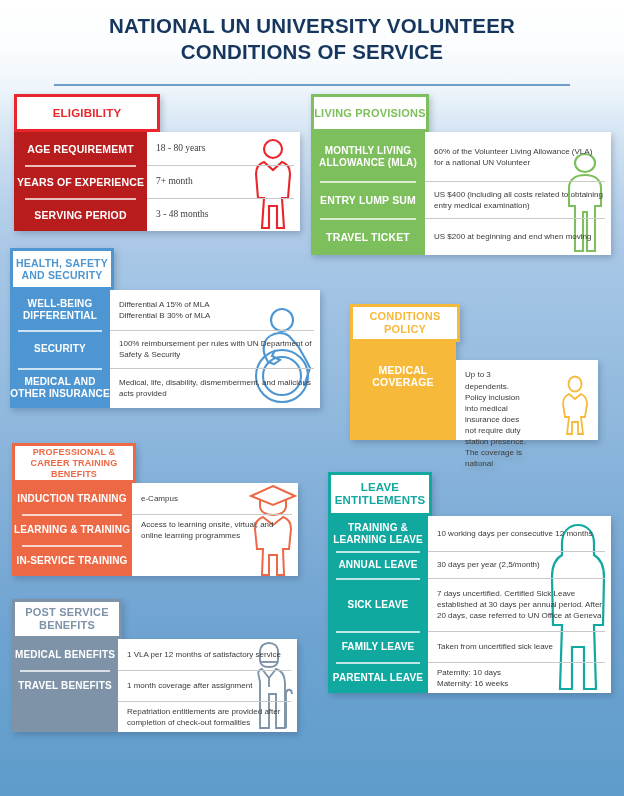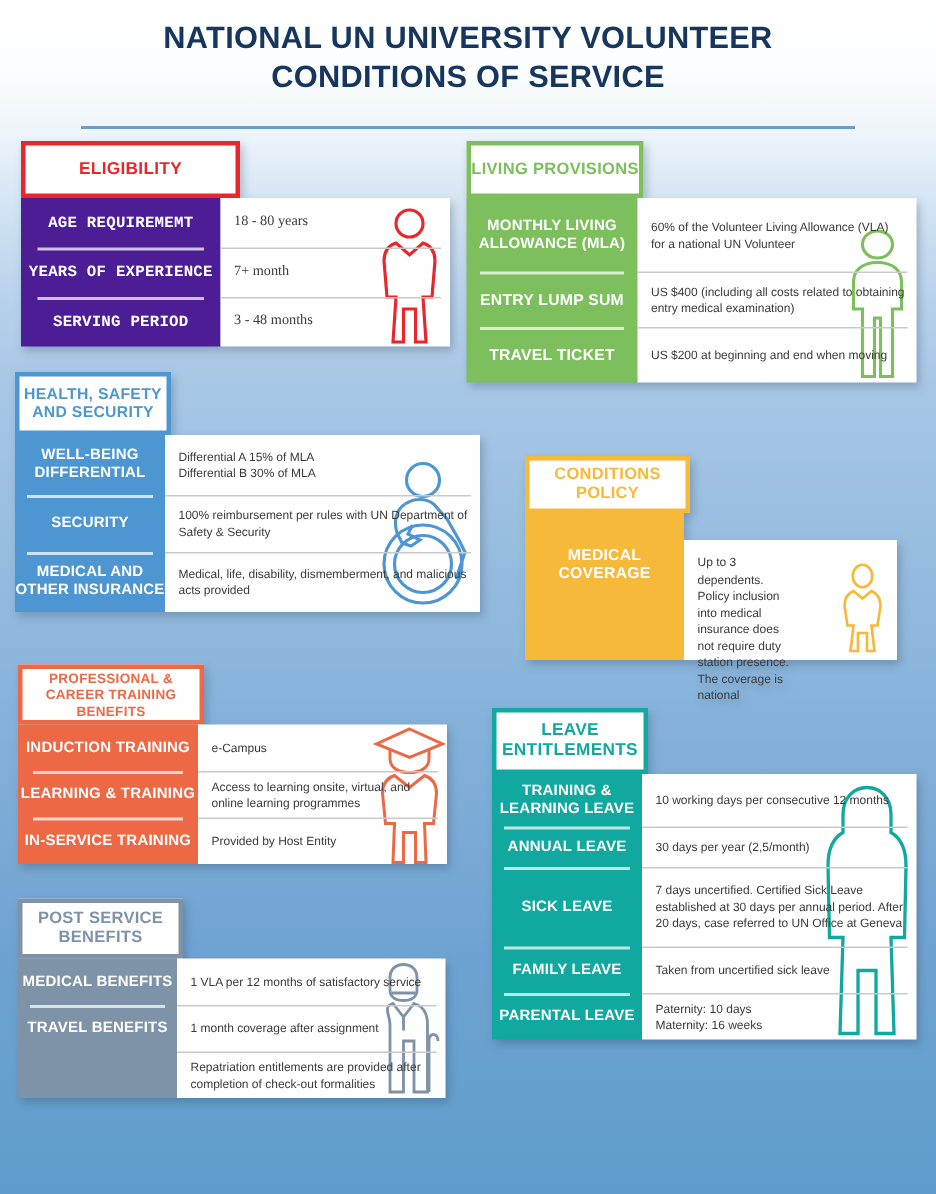--- a/index.html
+++ b/index.html
@@ -145,21 +145,21 @@
 
   
 
   
   #sec-eligibility { left: 14px; top: 8px; width: 286px; }
   #sec-eligibility .sec-head {
     width: 146px; height: 38px;
     border: 3.5px solid #e8262b;
     color: #e8262b; font-size: 11.5px;
   }
-  #sec-eligibility .labels { width: 133px; background: #4c1d95; font-family: Liberation Mono, monospace; }
+  #sec-eligibility .labels { width: 133px; background: #b91c1c; }
   #sec-eligibility .label { height: 33px; font-size: 10.5px; }
   #sec-eligibility .cell { height: 33px; font-size: 9.5px; }
 
   
   #sec-living { left: 311px; top: 8px; width: 300px; }
   #sec-living .sec-head {
     width: 118px; height: 38px;
     border: 3.5px solid #7cbf5c;
     color: #7cbf5c; font-size: 11px;
   }
@@ -337,21 +337,20 @@
     <div class="sec-head">PROFESSIONAL &amp; CAREER TRAINING BENEFITS</div>
     <div class="sec-body">
       <div class="labels">
         <div class="label">INDUCTION TRAINING</div>
         <div class="label">LEARNING &amp; TRAINING</div>
         <div class="label">IN-SERVICE TRAINING</div>
       </div>
       <div class="panel">
         <div class="cell">e-Campus</div>
         <div class="cell">Access to learning onsite, virtual, and online learning programmes</div>
-        <div class="cell">Provided by Host Entity</div>
         <div class="figure" style="right:-2px;bottom:-1px">
           <svg width="54" height="96" viewBox="0 0 54 96">
             <g fill="none" stroke="#ed6845" stroke-width="2">
               <path d="M27 5 L49 15 L27 24 L5 15 Z"></path>
               <path d="M14 19 L14 25 C14 31 20 34 27 34 C34 34 40 31 40 25 L40 19"></path>
               <path d="M17 36 L27 44 L37 36 C43 38 45 43 45 48 L43 68 L37 68 L38 94 L31 94 L31 74 L23 74 L23 94 L16 94 L17 68 L11 68 L9 48 C9 43 11 38 17 36 Z"></path>
             </g>
           </svg>
         </div>
       </div>

